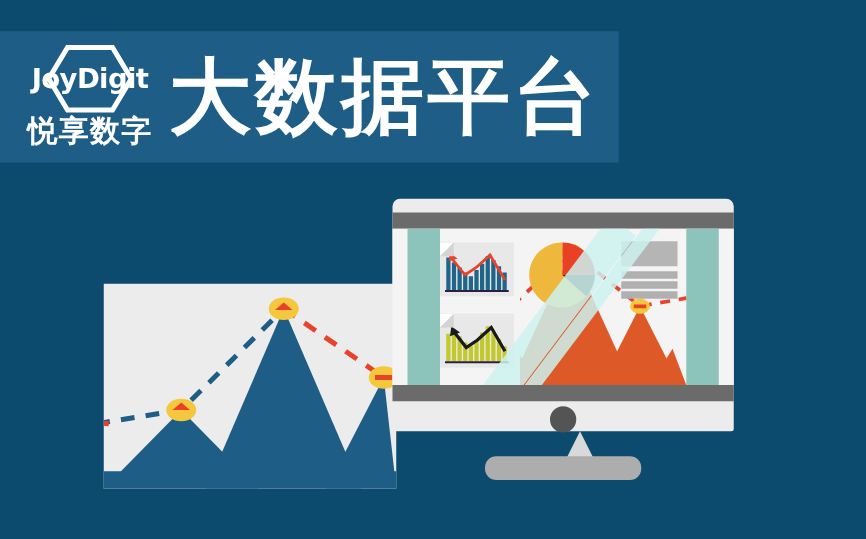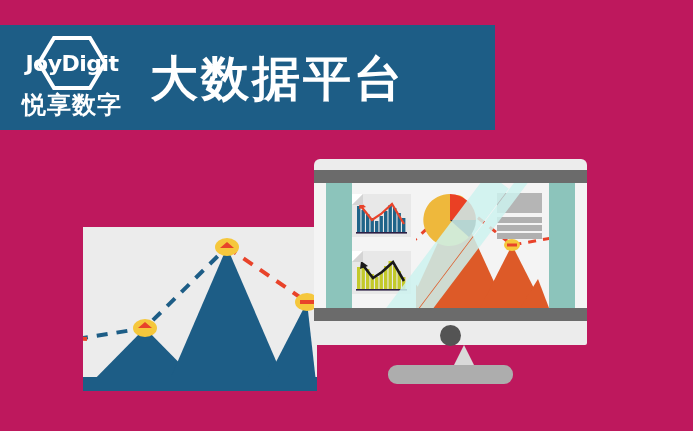--- a/index.html
+++ b/index.html
@@ -9,21 +9,21 @@
     background: #ffffff;
   }
   body {
     font-family: "Liberation Sans", sans-serif;
   }
   #stage {
     position: relative;
     width: 693px;
     height: 431px;
     overflow: hidden;
-    background: #be185d;
+    background: #0c4a6e;
   }
 
   
   .banner {
     position: absolute;
     left: 0;
     top: 25px;
     width: 495px;
     height: 105px;
     background: #1d5d86;
@@ -63,24 +63,24 @@
     text-align: center;
     color: #ffffff;
     font-size: 24px;
     font-weight: bold;
     letter-spacing: 1px;
     font-family: "DejaVu Sans", sans-serif;
     white-space: nowrap;
   }
   .banner-title {
     position: absolute;
-    left: 150px;
+    left: 135px;
     top: 22px;
     color: #ffffff;
-    font-size: 48px;
+    font-size: 66px;
     font-weight: bold;
     letter-spacing: 3px;
     line-height: 62px;
     font-family: "DejaVu Sans", sans-serif;
     white-space: nowrap;
   }
 
   
   .left-panel {
     position: absolute;

